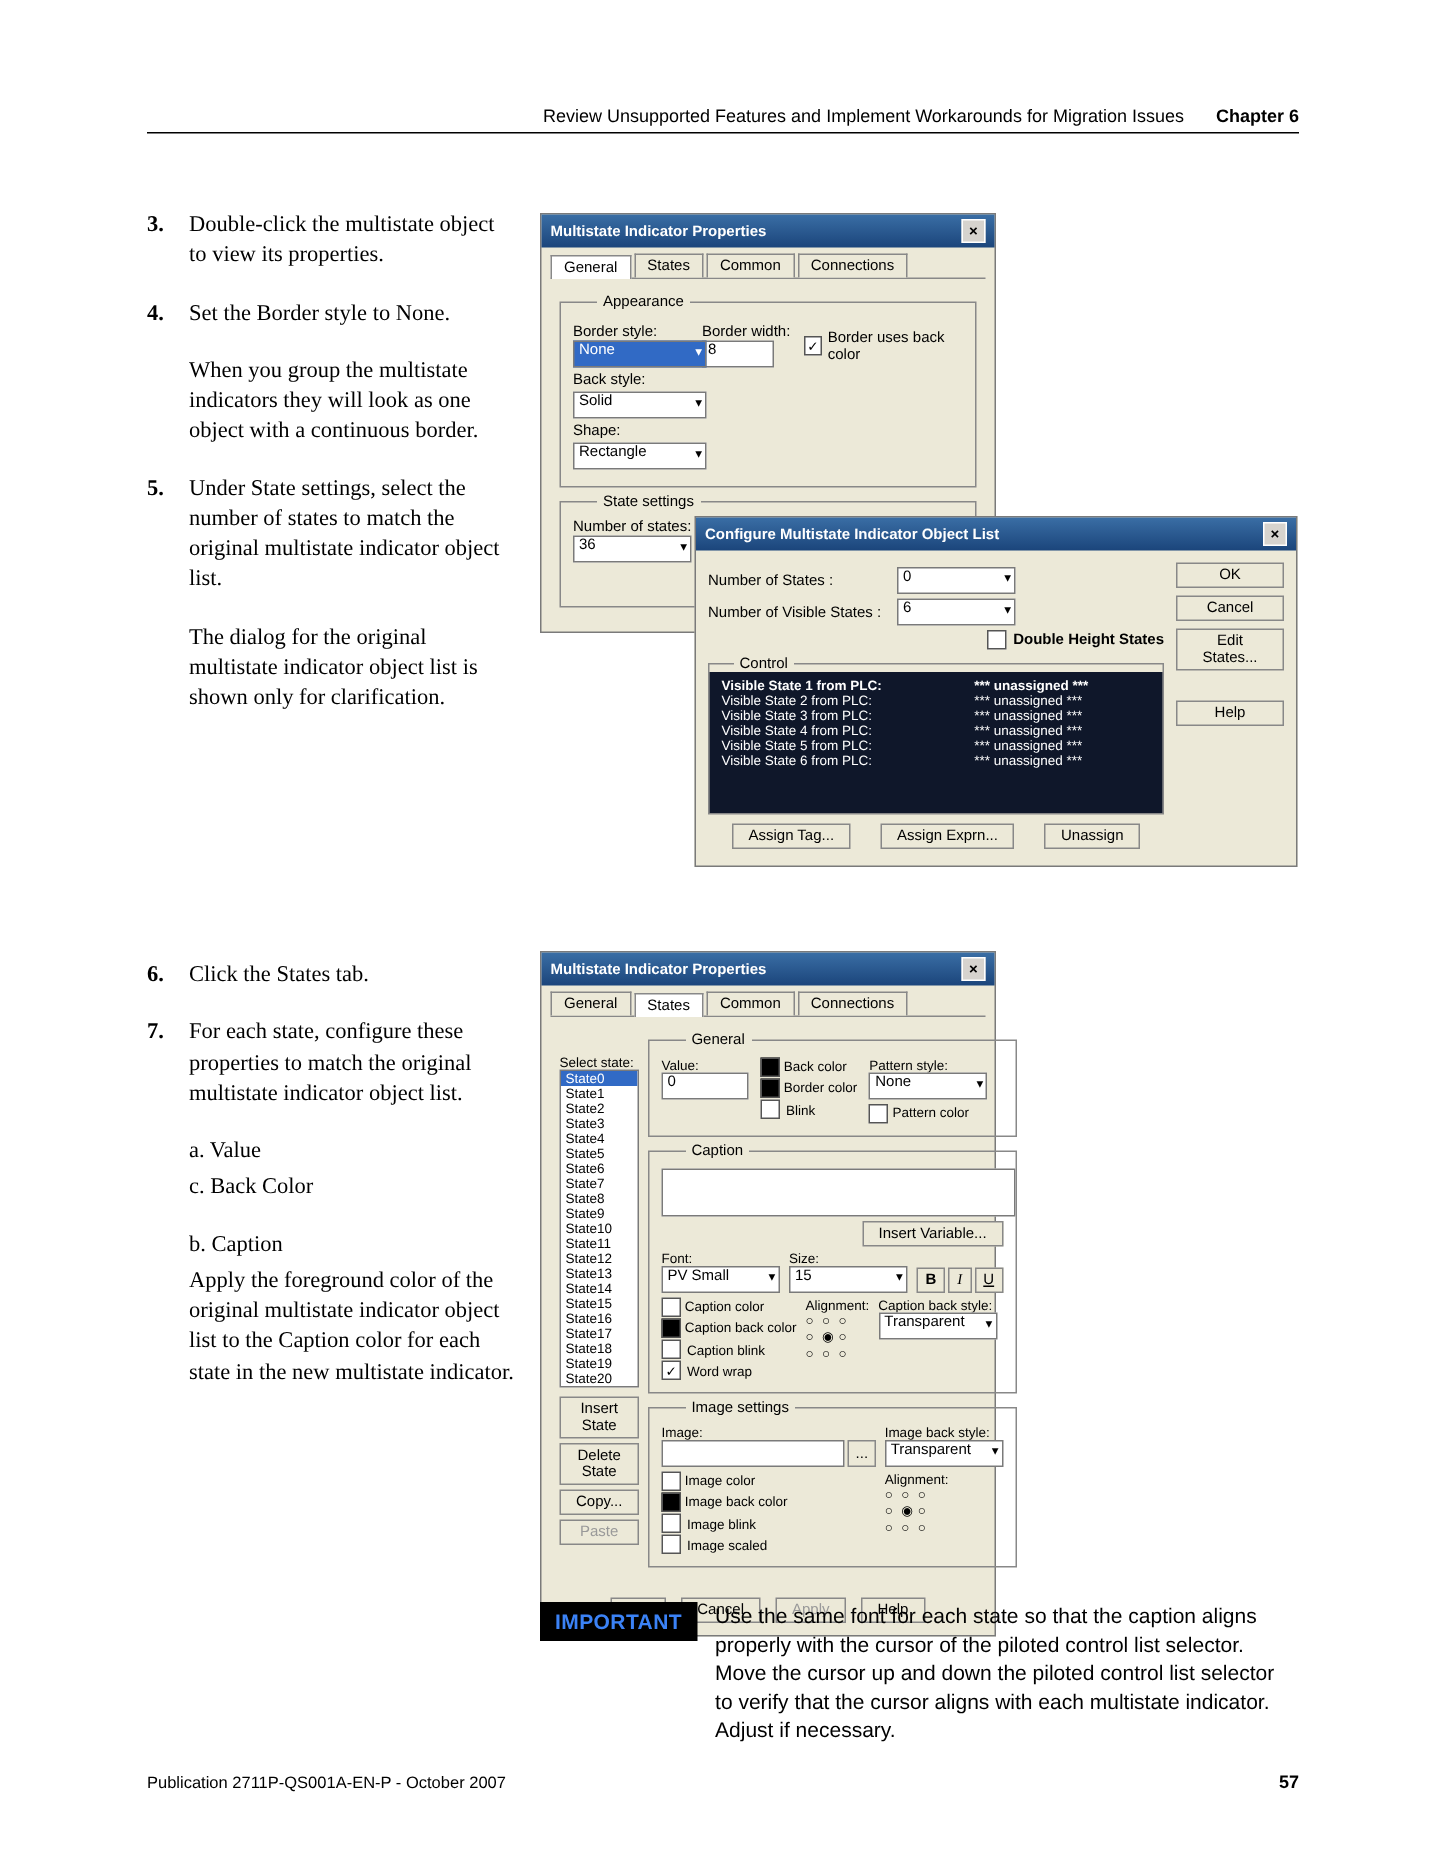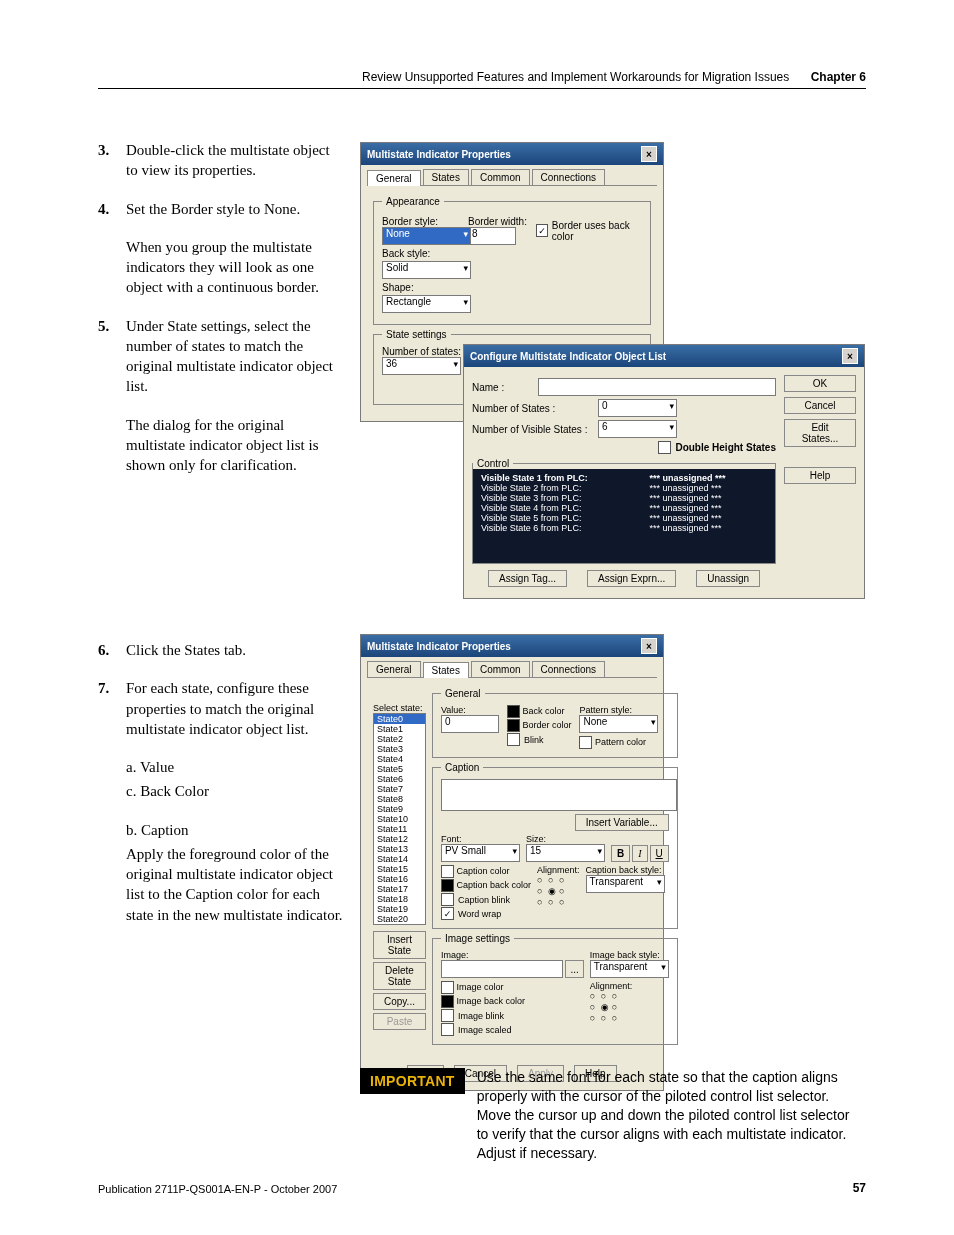--- a/index.html
+++ b/index.html
@@ -24,41 +24,41 @@
 
   
   .fig { position: absolute; background: #ece9d8; border: 1px solid #7a7a7a; font-family: Tahoma, Arial, sans-serif; font-size: 10px; color: #000; }
   .titlebar { background: linear-gradient(#3a6ea5, #1b457b); color: #fff; padding: 3px 6px; font-weight: 700; display: flex; align-items: center; justify-content: space-between; }
   .close-x { width: 14px; height: 14px; background: #d6d3ce; color: #000; display: inline-flex; align-items: center; justify-content: center; border: 1px solid #fff; font-size: 10px; font-weight: 700; }
   .tabs { display: flex; gap: 2px; padding: 4px 6px 0 6px; }
   .tab { padding: 2px 8px; border: 1px solid #888; border-bottom: none; background: #ece9d8; font-size: 10px; }
   .tab.active { background: #fff; position: relative; top: 1px; }
   .panel { border-top: 1px solid #888; margin: 0 6px 6px 6px; background: #ece9d8; padding: 6px; }
   fieldset.win { border: 1px solid #888; padding: 6px 8px 8px 8px; margin: 4px 0; }
-  fieldset.win > legend { font-size: 10px; padding: 0 4px; }
+  fieldset.win > legend { font-size: 10px; padding: 0 4px; margin-left: 16px; }
   .field-row { display: flex; align-items: center; gap: 6px; margin: 3px 0; }
   .win-input { background: #fff; border: 1px solid #7a7a7a; height: 16px; padding: 0 3px; font-size: 10px; }
   .win-select { background: #fff; border: 1px solid #7a7a7a; height: 16px; padding: 0 14px 0 3px; font-size: 10px; position: relative; display: inline-block; min-width: 60px; }
   .win-select::after { content: "▾"; position: absolute; right: 2px; top: 1px; font-size: 9px; }
   .win-btn { background: #ece9d8; border: 1px solid #888; padding: 2px 10px; font-size: 10px; }
   .ck { display: inline-flex; align-items: center; gap: 4px; }
   .ck .box { width: 11px; height: 11px; border: 1px solid #555; background: #fff; display: inline-flex; align-items: center; justify-content: center; font-size: 9px; }
 
   .listbox { background: #fff; border: 1px solid #7a7a7a; overflow: hidden; }
   .listbox .sel { background: #316ac5; color: #fff; }
   .listbox div { padding: 0 3px; white-space: nowrap; }
 
   .control-list { background: #0f172a; color: #fff; padding: 4px 6px; }
   .control-list table { width: 100%; border-collapse: collapse; font-size: 9px; }
   .control-list td { padding: 0 2px; }
   .bold-row td { font-weight: 700; }
 
   
   .important-row { position: absolute; left: 360px; top: 1068px; width: 505px; display: flex; align-items: flex-start; gap: 12px; font-family: Arial, Helvetica, sans-serif; }
-  .important-label { background: #000; color: #eab308; font-weight: 700; padding: 5px 10px; font-size: 14px; letter-spacing: .02em; }
+  .important-label { background: #000; color: #3b82f6; font-weight: 700; padding: 5px 10px; font-size: 14px; letter-spacing: .02em; }
   .important-text { font-size: 14px; line-height: 1.35; }
 
   .swatch { display:inline-block; width:11px; height:11px; border:1px solid #555; vertical-align:middle; }
 </style>
 </head>
 <body>
 <div class="page">
 
 <div class="hdr">
   <span>Review Unsupported Features and Implement Workarounds for Migration Issues</span>
@@ -128,24 +128,20 @@
   </div>
 </div>
 
 <div class="fig" style="left:463px; top:344px; width:400px;">
   <div class="titlebar">
     <span>Configure Multistate Indicator Object List</span>
     <span class="close-x">×</span>
   </div>
   <div style="display:flex;">
     <div style="flex:1; padding:8px;">
-      <div class="field-row">
-            <span style="width:60px;">Name :</span>
-            <div class="win-input" style="flex:1;"></div>
-          </div>
       <div class="field-row">
             <span style="width:120px;">Number of States :</span>
             <div class="win-select" style="width:60px;"><span>0</span></div>
           </div>
       <div class="field-row">
             <span style="width:120px;">Number of Visible States :</span>
             <div class="win-select" style="width:60px;"><span>6</span></div>
           </div>
       <div class="field-row" style="justify-content:flex-end;">
             <label class="ck">

